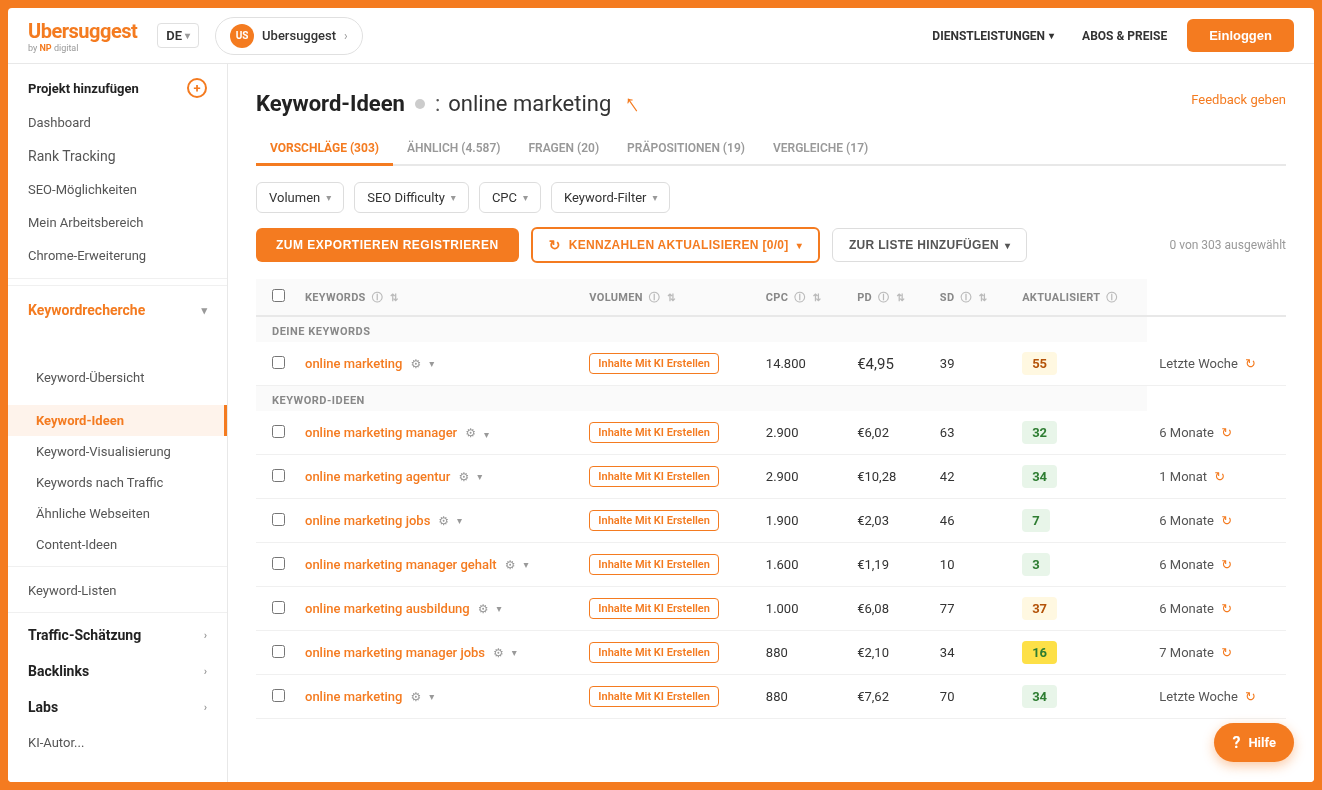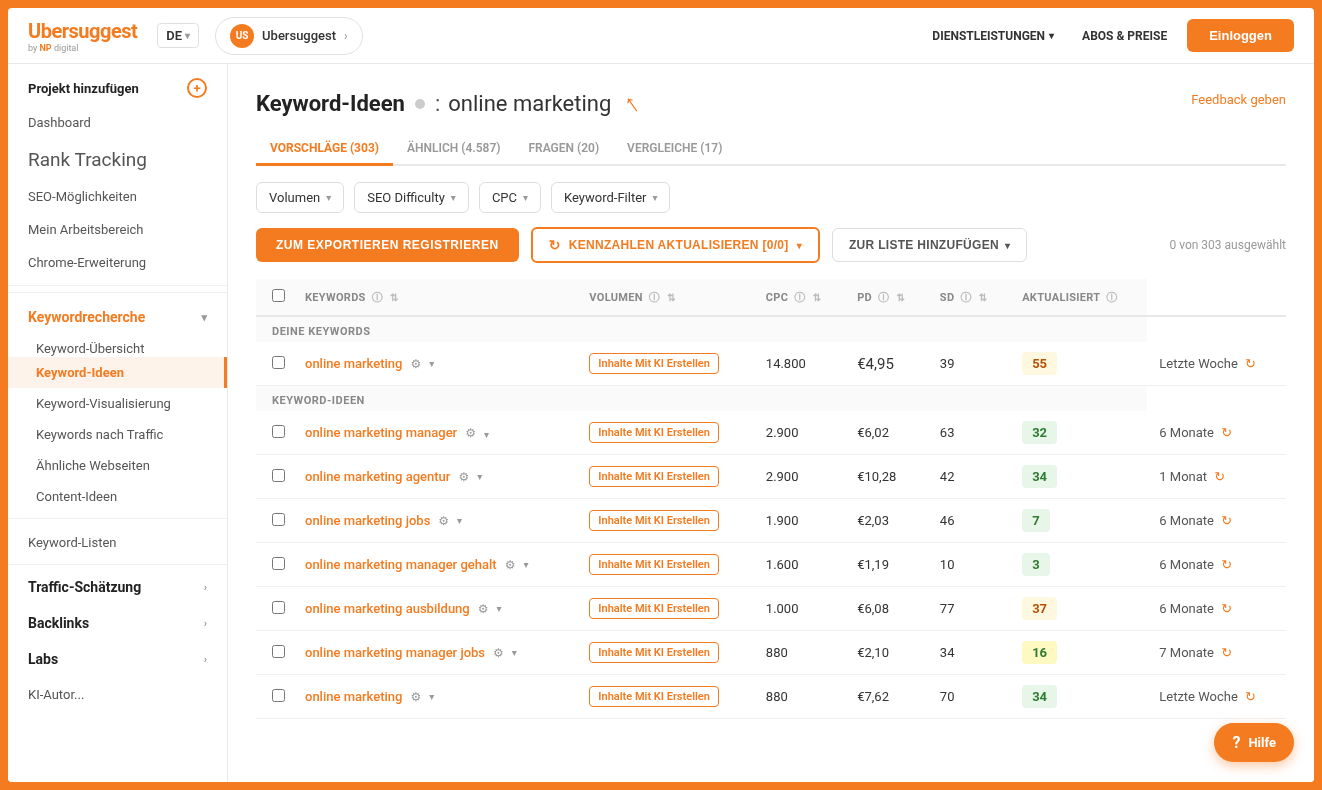--- a/index.html
+++ b/index.html
@@ -66,21 +66,21 @@
 
     <aside style="width:220px;background:#fff;border-right:1px solid #e8e8e8;overflow-y:auto;flex-shrink:0;">
       <div style="display:flex;align-items:center;justify-content:space-between;padding:14px 20px 8px;">
         <span style="font-size:13px;font-weight:700;color:#222;">Projekt hinzufügen</span>
         <div style="width:20px;height:20px;border:2px solid #F47B20;border-radius:50%;display:flex;align-items:center;justify-content:center;color:#F47B20;font-size:13px;font-weight:700;cursor:pointer;">+</div>
       </div>
 
       <div style="padding:9px 20px;font-size:13px;color:#555;cursor:pointer;">
         <span>Dashboard</span>
       </div>
-      <div style="padding:9px 20px;font-size:19px;color:#555;cursor:pointer;">
+      <div style="padding:9px 20px;font-size:14px;color:#555;cursor:pointer;">
         <span>Rank Tracking</span>
       </div>
       <div style="padding:9px 20px;font-size:13px;color:#555;cursor:pointer;">
         <span>SEO-Möglichkeiten</span>
       </div>
       <div style="padding:9px 20px;font-size:13px;color:#555;cursor:pointer;">
         <span>Mein Arbeitsbereich</span>
       </div>
       <div style="padding:9px 20px;font-size:13px;color:#555;cursor:pointer;">
         <span>Chrome-Erweiterung</span>
@@ -89,21 +89,21 @@
       <div style="height:1px;background:#f0f0f0;margin:6px 0;"></div>
 
 
       <div style="height:1px;background:#f0f0f0;margin:4px 0;"></div>
 
       <div style="padding:12px 20px 8px;font-size:14px;font-weight:700;color:#F47B20;cursor:pointer;display:flex;align-items:center;justify-content:space-between;">
         <span>Keywordrecherche</span>
         <span style="font-size:11px;color:#999;">▾</span>
       </div>
 
-      <div style="padding:8px 20px 1px 28px;font-size:13px;color:#555;cursor:pointer;">
+      <div style="padding:8px 20px 20px 28px;font-size:13px;color:#555;cursor:pointer;margin-top:36px;">
         <span>Keyword-Übersicht</span>
       </div>
       <div style="padding:8px 20px 8px 28px;font-size:13px;color:#F47B20;font-weight:700;cursor:pointer;background:#fef3eb;border-right:3px solid #F47B20;">
         <span>Keyword-Ideen</span>
       </div>
       <div style="padding:8px 20px 8px 28px;font-size:13px;color:#555;cursor:pointer;">
         <span>Keyword-Visualisierung</span>
       </div>
       <div style="padding:8px 20px 8px 28px;font-size:13px;color:#555;cursor:pointer;">
         <span>Keywords nach Traffic</span>
@@ -161,20 +161,23 @@
 
       <div style="display:flex;align-items:center;border-bottom:2px solid #e8e8e8;margin-bottom:16px;">
         <div style="padding:8px 14px;font-size:12px;font-weight:700;color:#F47B20;cursor:pointer;border-bottom:3px solid #F47B20;margin-bottom:-2px;white-space:nowrap;">
           <span>VORSCHLÄGE (303)</span>
         </div>
         <div style="padding:8px 14px;font-size:12px;font-weight:600;color:#999;cursor:pointer;border-bottom:3px solid transparent;margin-bottom:-2px;white-space:nowrap;">
           <span>ÄHNLICH (4.587)</span>
         </div>
         <div style="padding:8px 14px;font-size:12px;font-weight:600;color:#999;cursor:pointer;border-bottom:3px solid transparent;margin-bottom:-2px;white-space:nowrap;">
           <span>FRAGEN (20)</span>
+        </div>
+        <div style="padding:8px 14px;font-size:12px;font-weight:600;color:#999;cursor:pointer;border-bottom:3px solid transparent;margin-bottom:-2px;white-space:nowrap;">
+          <span>PRÄPOSITIONEN (19)</span>
         </div>
         <div style="padding:8px 14px;font-size:12px;font-weight:600;color:#999;cursor:pointer;border-bottom:3px solid transparent;margin-bottom:-2px;white-space:nowrap;">
           <span>VERGLEICHE (17)</span>
         </div>
       </div>
 
       <div style="display:flex;align-items:center;gap:10px;margin-bottom:14px;">
         <div style="display:flex;align-items:center;gap:6px;border:1px solid #ddd;border-radius:6px;padding:7px 12px;font-size:13px;color:#333;cursor:pointer;background:#fff;">
           <span>Volumen</span>
           <span style="color:#999;font-size:10px;">▾</span>
@@ -420,21 +423,21 @@
         <span style="color:#999;cursor:pointer;font-size:10px;">▾</span>
       </div>
     </td>
     <td style="padding:10px 12px;border-bottom:1px solid #f0f0f0;">
       <span style="display:inline-block;border:1px solid #F47B20;color:#F47B20;border-radius:4px;padding:3px 8px;font-size:11px;font-weight:600;cursor:pointer;white-space:nowrap;">Inhalte Mit KI Erstellen</span>
     </td>
     <td style="padding:10px 12px;border-bottom:1px solid #f0f0f0;font-size:13px;color:#333;">880</td>
     <td style="padding:10px 12px;border-bottom:1px solid #f0f0f0;font-size:13px;color:#333;">€2,10</td>
     <td style="padding:10px 12px;border-bottom:1px solid #f0f0f0;font-size:13px;color:#333;">34</td>
     <td style="padding:10px 12px;border-bottom:1px solid #f0f0f0;">
-      <span style="background:#fef9c3;color:#2e7d32;font-weight:700;font-size:13px;padding:4px 10px;border-radius:4px;display:inline-block;">16</span>
+      <span style="background:#fde047;color:#2e7d32;font-weight:700;font-size:13px;padding:4px 10px;border-radius:4px;display:inline-block;">16</span>
     </td>
     <td style="padding:10px 12px;border-bottom:1px solid #f0f0f0;font-size:13px;color:#555;">
       7 Monate
       <span style="color:#F47B20;cursor:pointer;font-size:13px;margin-left:4px;">↻</span>
     </td>
   </tr>
             <tr>
     <td style="padding:10px 8px 10px 16px;border-bottom:1px solid #f0f0f0;">
       <input type="checkbox" style="cursor: pointer;">
     </td>

